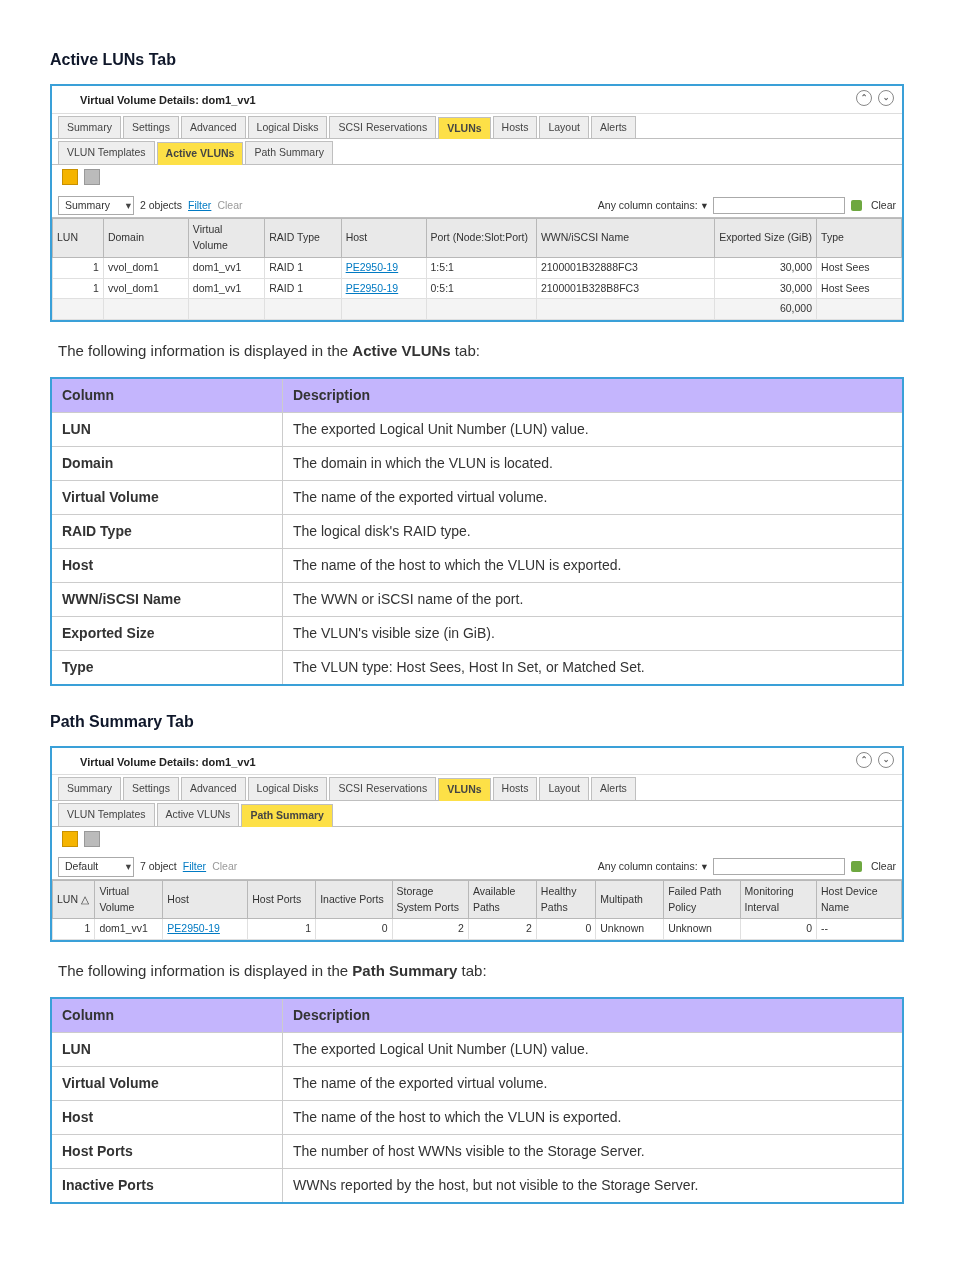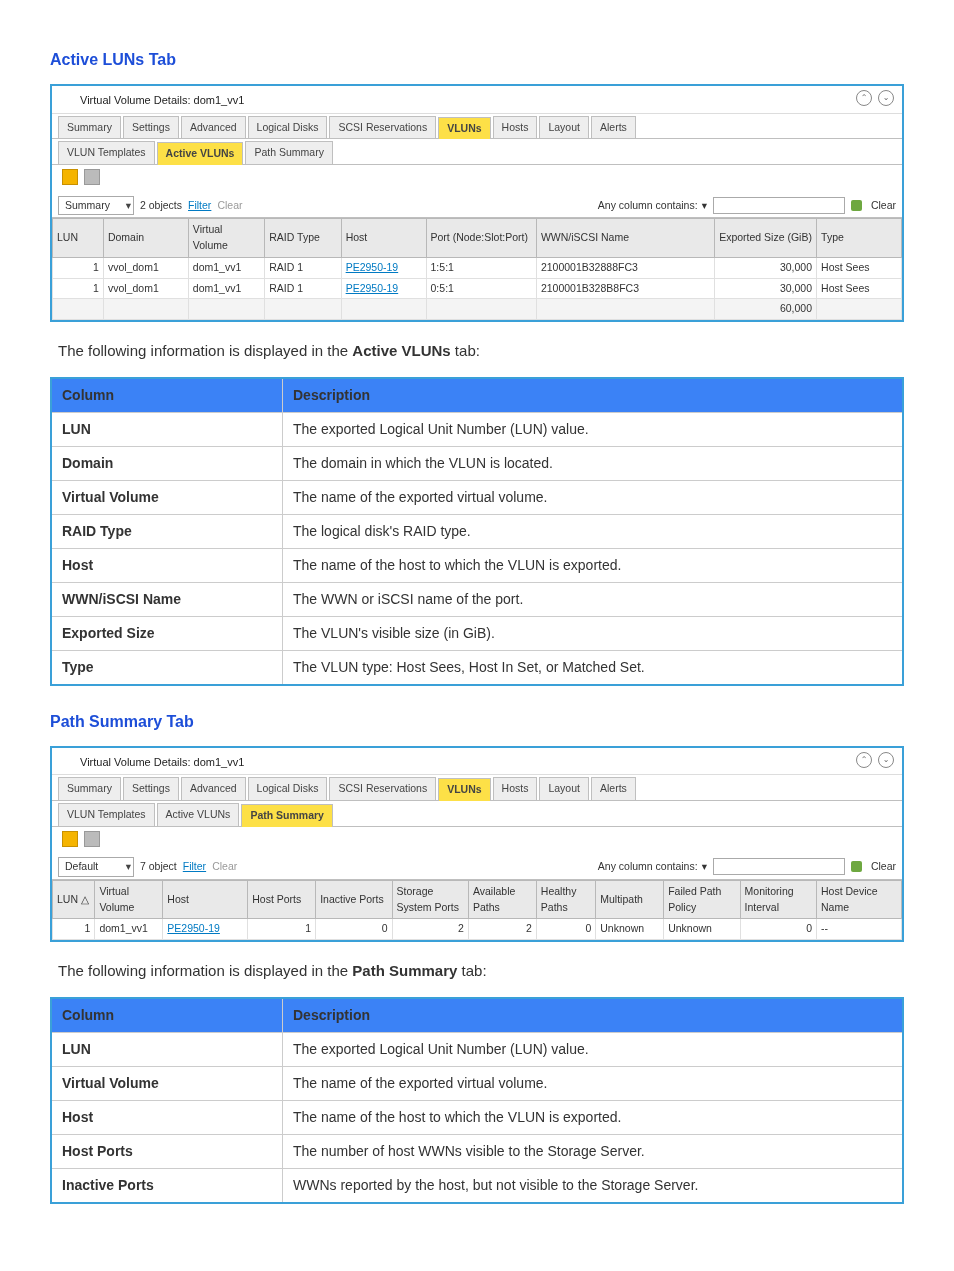--- a/index.html
+++ b/index.html
@@ -1,18 +1,18 @@
 <!DOCTYPE html>
 <html><head>
 <meta charset="utf-8">
 <style>
 body{font-family:Arial,Helvetica,sans-serif;margin:0;padding:40px 50px;color:#333;font-size:14px;line-height:1.5}
-.heading{color:#1d4ed8;font-weight:bold;font-size:16px;margin:8px 0 12px 0}
+.heading{color:#0f172a;font-weight:bold;font-size:16px;margin:8px 0 12px 0}
 .panel{border:2px solid #3aa0d8;margin-bottom:18px;font-size:11px;background:#fff}
-.panel-title-row{padding:6px 10px 4px 28px;font-weight:normal;color:#222;position:relative;border-bottom:1px solid #ddd}
+.panel-title-row{padding:6px 10px 4px 28px;font-weight:bold;color:#222;position:relative;border-bottom:1px solid #ddd}
 .panel-title-row .icons{position:absolute;right:8px;top:4px;display:flex;gap:6px}
 .circ{width:14px;height:14px;border:1px solid #888;border-radius:50%;display:inline-flex;align-items:center;justify-content:center;font-size:8px;color:#666}
 .tabs{display:flex;gap:0;border-bottom:1px solid #bfbfbf;background:#fff;padding-left:6px;padding-top:2px}
 .tab{padding:3px 8px;border:1px solid #bfbfbf;border-bottom:none;margin-right:2px;background:#eee;color:#444;font-size:10.5px}
 .tab.active{background:#fde047;font-weight:bold;position:relative;top:1px}
 .subtabs{display:flex;border-bottom:1px solid #bfbfbf;padding-left:6px;padding-top:2px}
 .iconrow{padding:4px 10px}
 .sqicon{display:inline-block;width:14px;height:14px;background:#f5b400;margin-right:3px;border:1px solid #c89000}
 .sqicon.gray{background:#bbb;border-color:#999}
 .toolbar{display:flex;align-items:center;padding:2px 6px;border-bottom:1px solid #bfbfbf;gap:6px}
@@ -21,21 +21,21 @@
 .link{color:#007ac3;text-decoration:underline}
 .muted{color:#9a9a9a}
 .grow{flex:1}
 .searchbox{border:1px solid #aaa;width:130px;height:15px;background:#fff}
 .tbl{width:100%;border-collapse:collapse;table-layout:fixed}
 .tbl th{background:#e9e9e9;border:1px solid #b8b8b8;padding:3px 4px;font-weight:normal;text-align:left;font-size:10.5px}
 .tbl td{border:1px solid #e0e0e0;padding:2px 4px;font-size:10.5px}
 .rt{text-align:right}
 .foot td{background:#f4f4f4}
 .desc-table{width:100%;border-collapse:collapse;border:2px solid #3aa0d8;margin:12px 0 24px}
-.desc-table th{background:#3b82f6;text-align:left;padding:6px 10px;border:1px solid #ccc;font-weight:bold;font-size:14px}
+.desc-table th{background:#c4b5fd;text-align:left;padding:6px 10px;border:1px solid #ccc;font-weight:bold;font-size:14px}
 .desc-table td{padding:6px 10px;border:1px solid #ccc;font-size:14px}
 .desc-table td.colname{font-weight:bold;width:210px}
 .para{font-size:15px;margin:14px 8px}
 .tri{display:inline-block;margin-left:4px}
 .pin{display:inline-block;width:11px;height:11px;background:#6ea840;border-radius:2px;margin-right:3px;vertical-align:middle}
 .sm{font-size:10.5px}
 </style>
 </head>
 <body>
 

